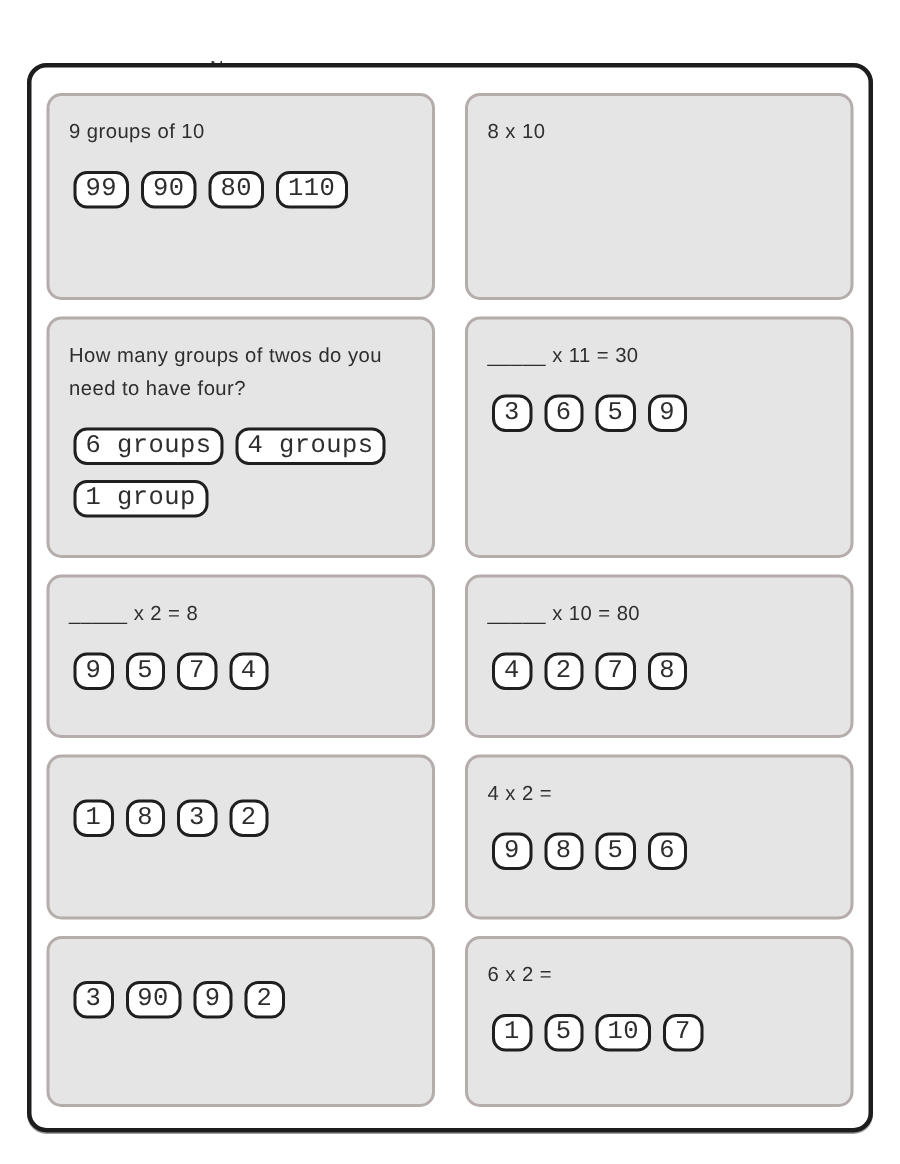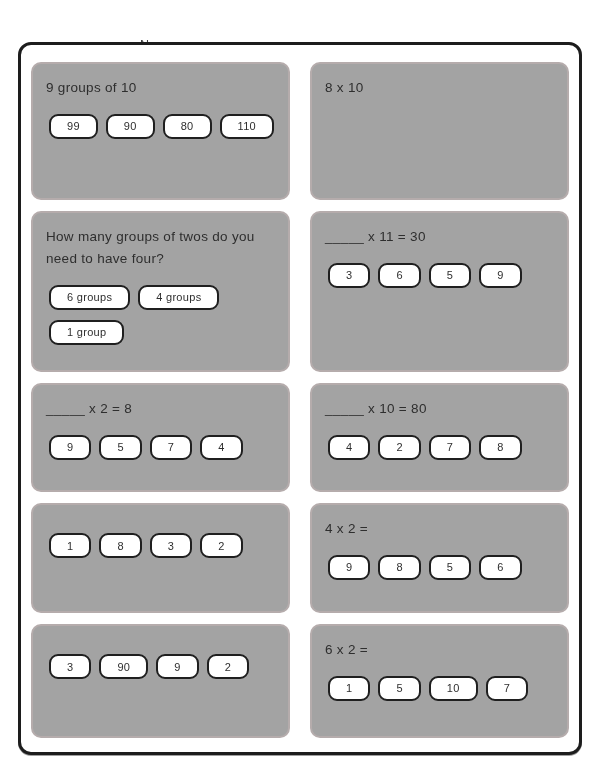--- a/index.html
+++ b/index.html
@@ -26,37 +26,37 @@
   .grid {
     display:grid;
     grid-template-columns:259px 259px;
     grid-template-rows:138px 161px 109px 110px 114px;
     column-gap:20px; row-gap:11px;
     padding:17px 10px 14px 10px;
   }
   .card {
     border:2px solid #b5acac; border-radius:10px;
     padding:13px 10px 8px 13px;
-    overflow:hidden; background:#a3a3a3;
+    overflow:hidden; background:#e5e5e5;
   }
   .prompt {
     font-size:13.5px; letter-spacing:.3px; line-height:1.62;
     color:#2e2e2e; max-width:220px;
   }
   .options {
     display:flex; flex-wrap:wrap; align-items:center;
     gap:10px 8px; margin-top:15px; margin-left:3px;
     max-width:228px;
   }
   .pill {
     display:inline-flex; align-items:center; justify-content:center;
-    min-width:15px; height:25px; padding:0 16px;
+    min-width:15px; height:25px; padding:0 6px;
     border:2px solid #1f1f1f; border-radius:9px;
-    font-size:11px; letter-spacing:.3px; color:#2e2e2e;
-    background:#ffffff; cursor:pointer;
+    font-size:17px; letter-spacing:.3px; color:#2e2e2e;
+    background:#ffffff; cursor:pointer;font-family:Liberation Mono, monospace;
   }
 </style>
 </head>
 <body>
 
 <div class="page">
   <div class="name-row">
     <span class="name-label">Name:</span>
     <span class="name-line"></span>
   </div>

